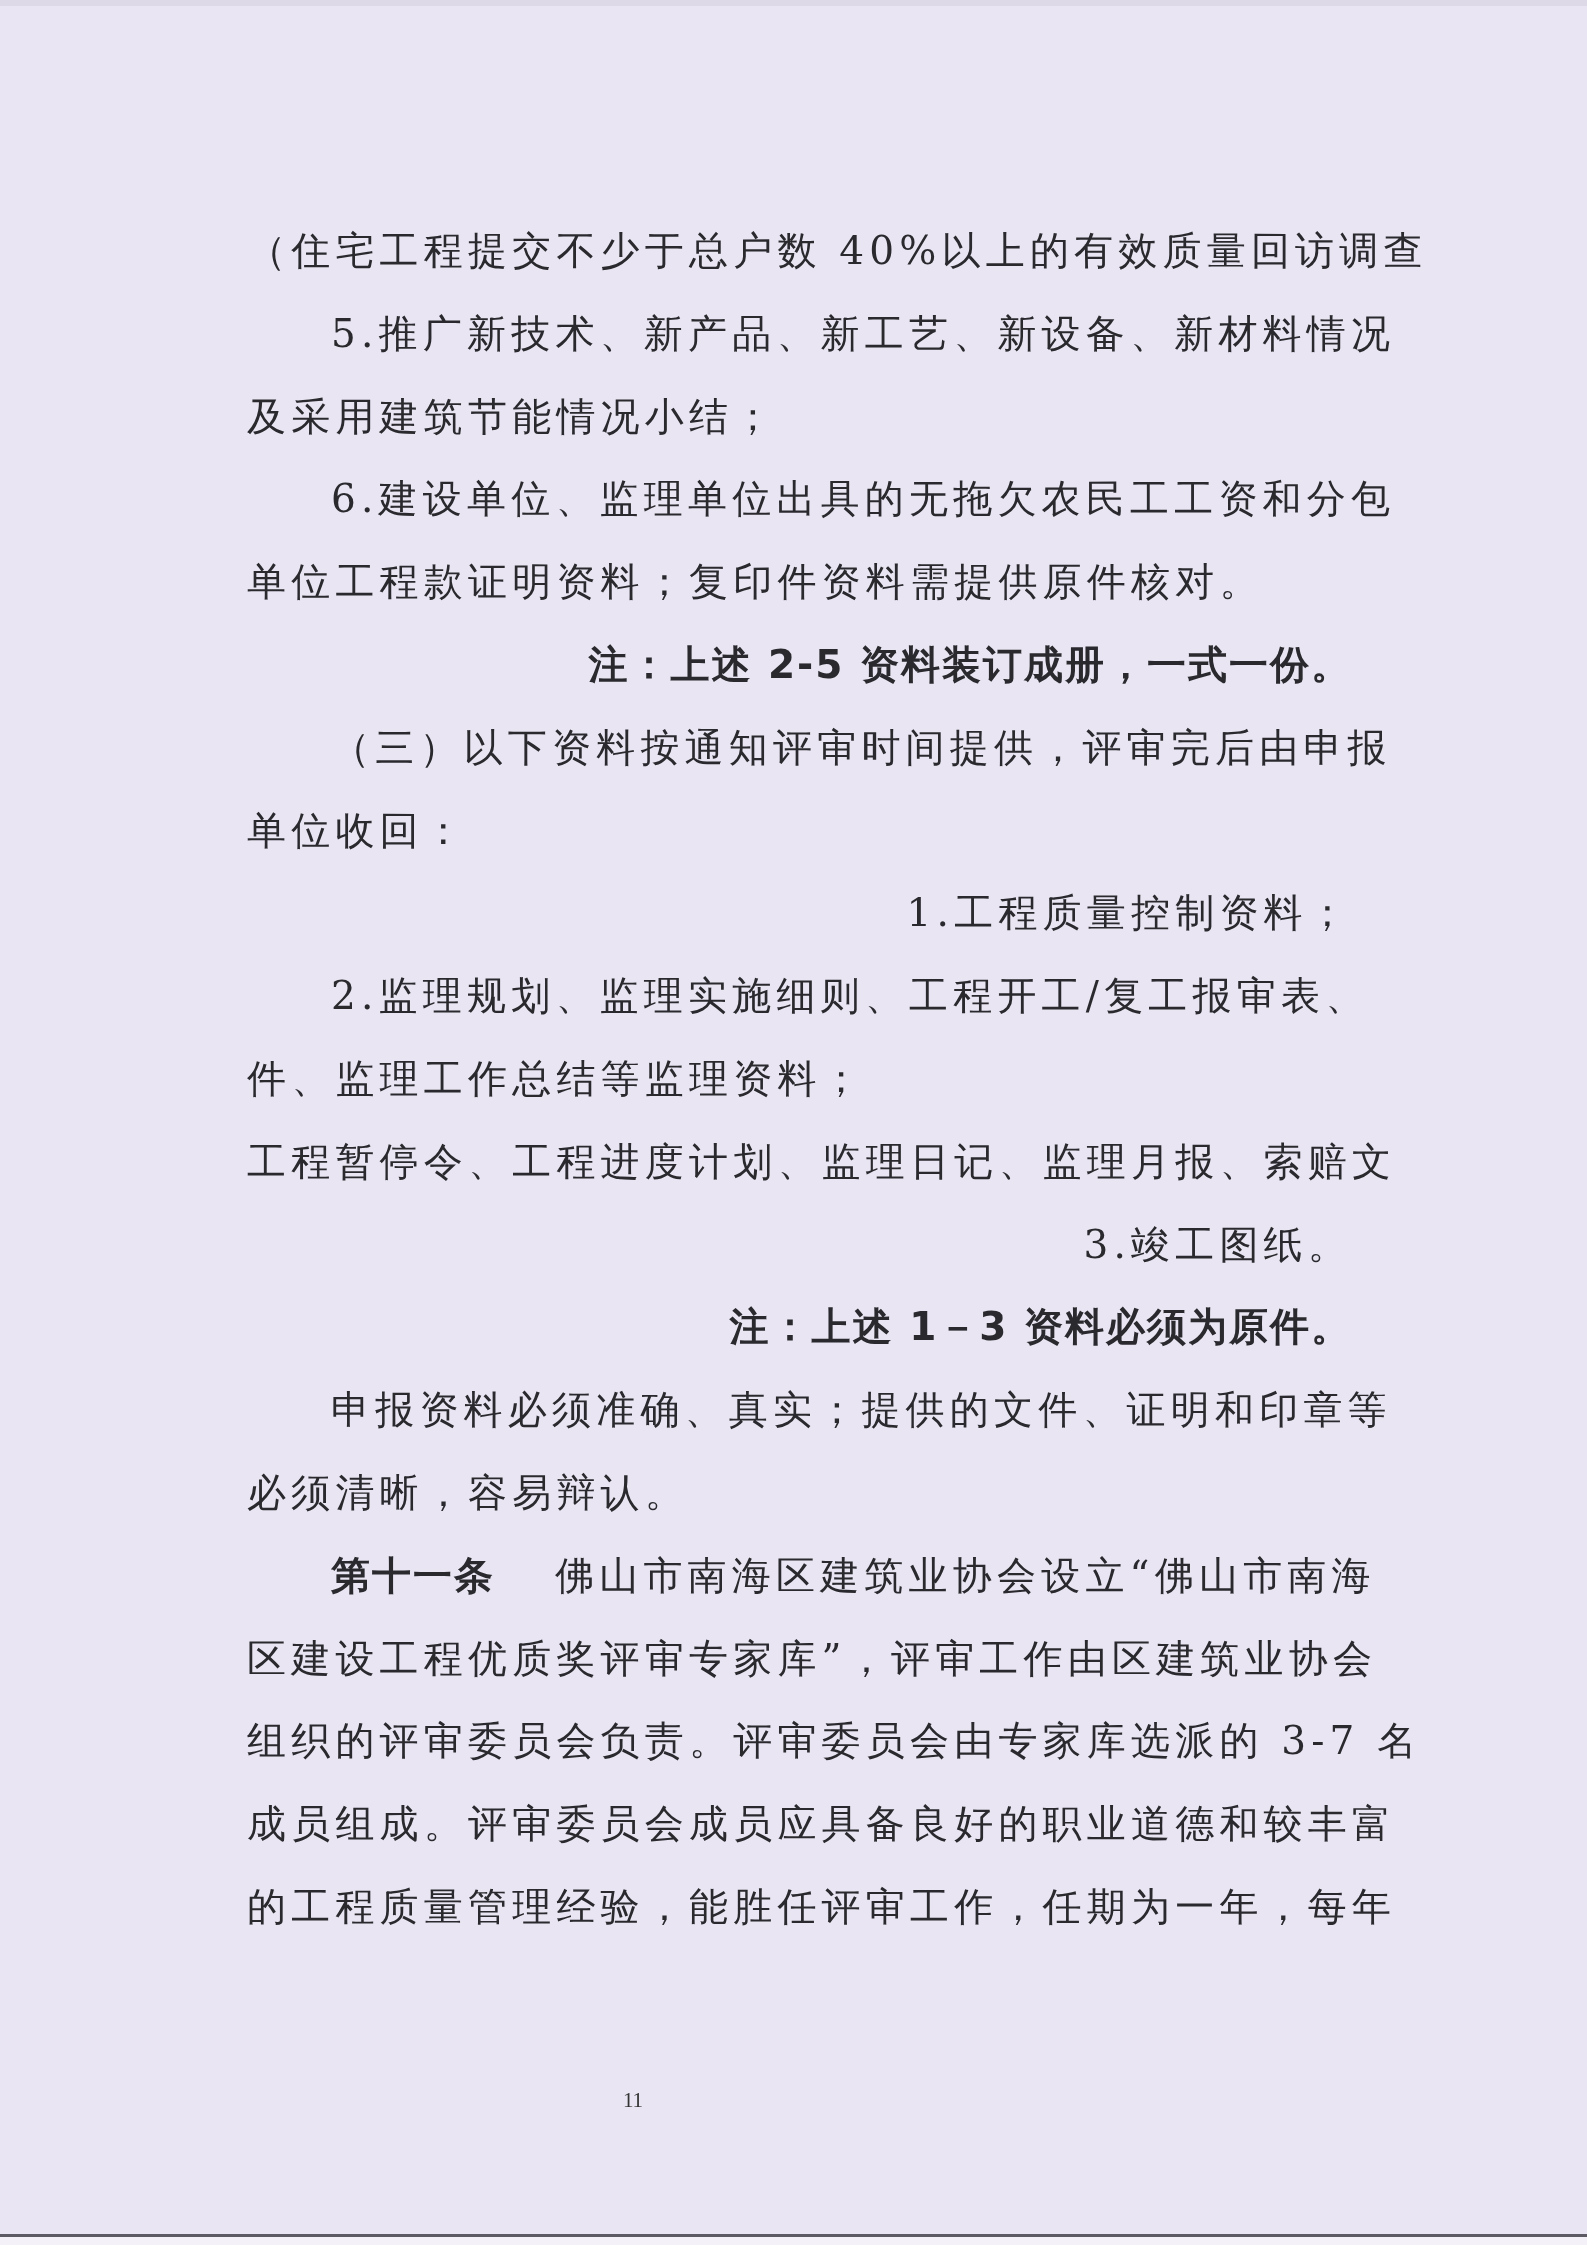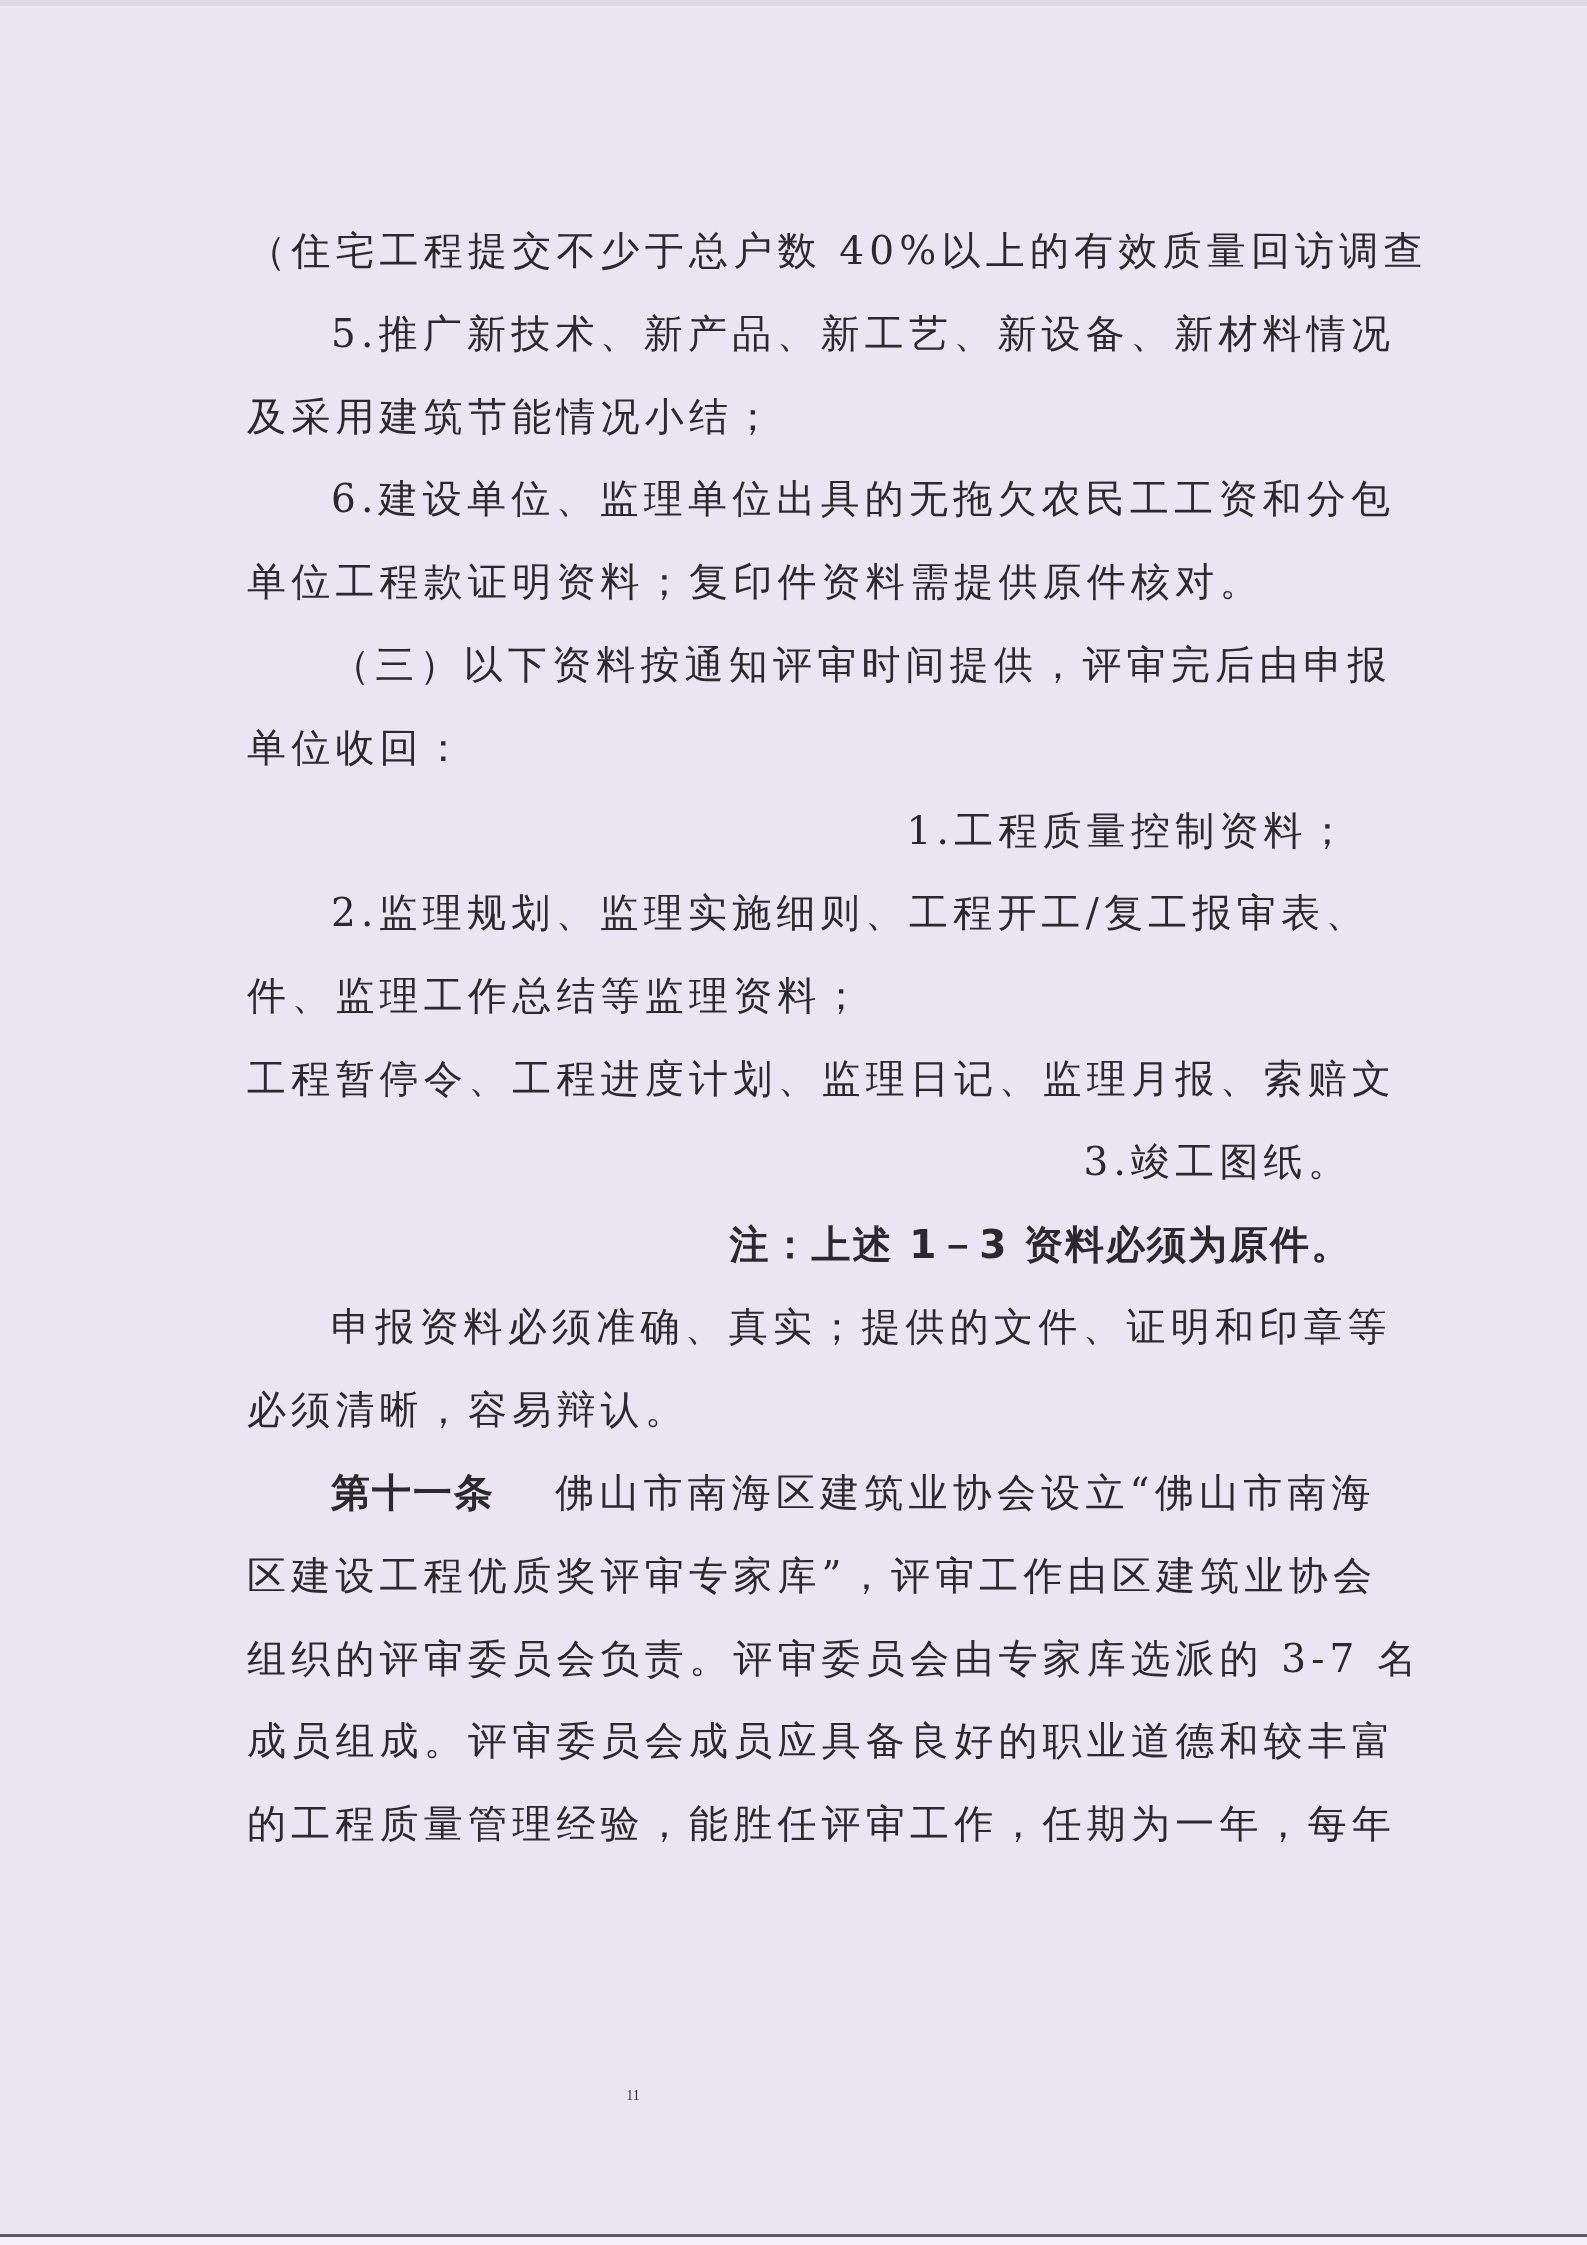--- a/index.html
+++ b/index.html
@@ -49,21 +49,21 @@
       font-family: "DejaVu Sans", "Liberation Sans", sans-serif;
       letter-spacing: 2px;
       margin-right: 60px;
     }
     .page-number {
       position: absolute;
       left: 0;
       width: 1266px;
       top: 2088px;
       text-align: center;
-      font-size: 14px;
+      font-size: 21px;
       font-family: "Liberation Serif", serif;
       color: #333;
     }
     .bottom-rule {
       position: absolute;
       left: 0;
       top: 2234px;
       width: 1587px;
       height: 3px;
       background: #5d5a64;
@@ -81,20 +81,21 @@
 <body>
 
 <div class="top-edge"></div>
 
 <div class="page">
   <div class="line">（住宅工程提交不少于总户数 40%以上的有效质量回访调查</div>
   <div class="line indent">5.推广新技术、新产品、新工艺、新设备、新材料情况</div>
   <div class="line">及采用建筑节能情况小结；</div>
   <div class="line indent">6.建设单位、监理单位出具的无拖欠农民工工资和分包</div>
   <div class="line">单位工程款证明资料；复印件资料需提供原件核对。</div>
+  <div class="line indent bold">注：上述 2-5 资料装订成册，一式一份。</div>
   <div class="line indent">（三）以下资料按通知评审时间提供，评审完后由申报</div>
   <div class="line">单位收回：</div>
   <div class="line indent">1.工程质量控制资料；</div>
   <div class="line indent">2.监理规划、监理实施细则、工程开工/复工报审表、</div>
   <div class="line">件、监理工作总结等监理资料；</div>
   <div class="line">工程暂停令、工程进度计划、监理日记、监理月报、索赔文</div>
   <div class="line indent">3.竣工图纸。</div>
   <div class="line indent bold">注：上述 1－3 资料必须为原件。</div>
   <div class="line indent">申报资料必须准确、真实；提供的文件、证明和印章等</div>
   <div class="line">必须清晰，容易辩认。</div>

